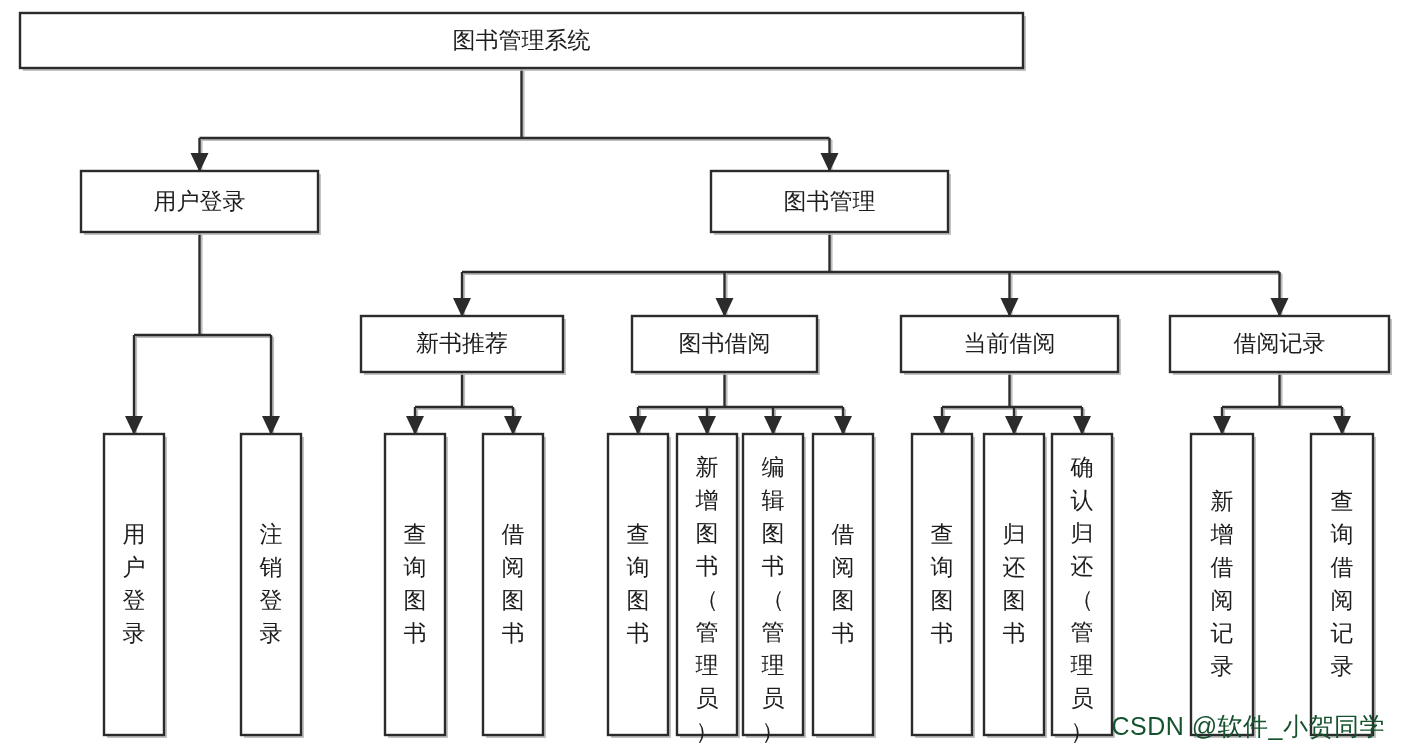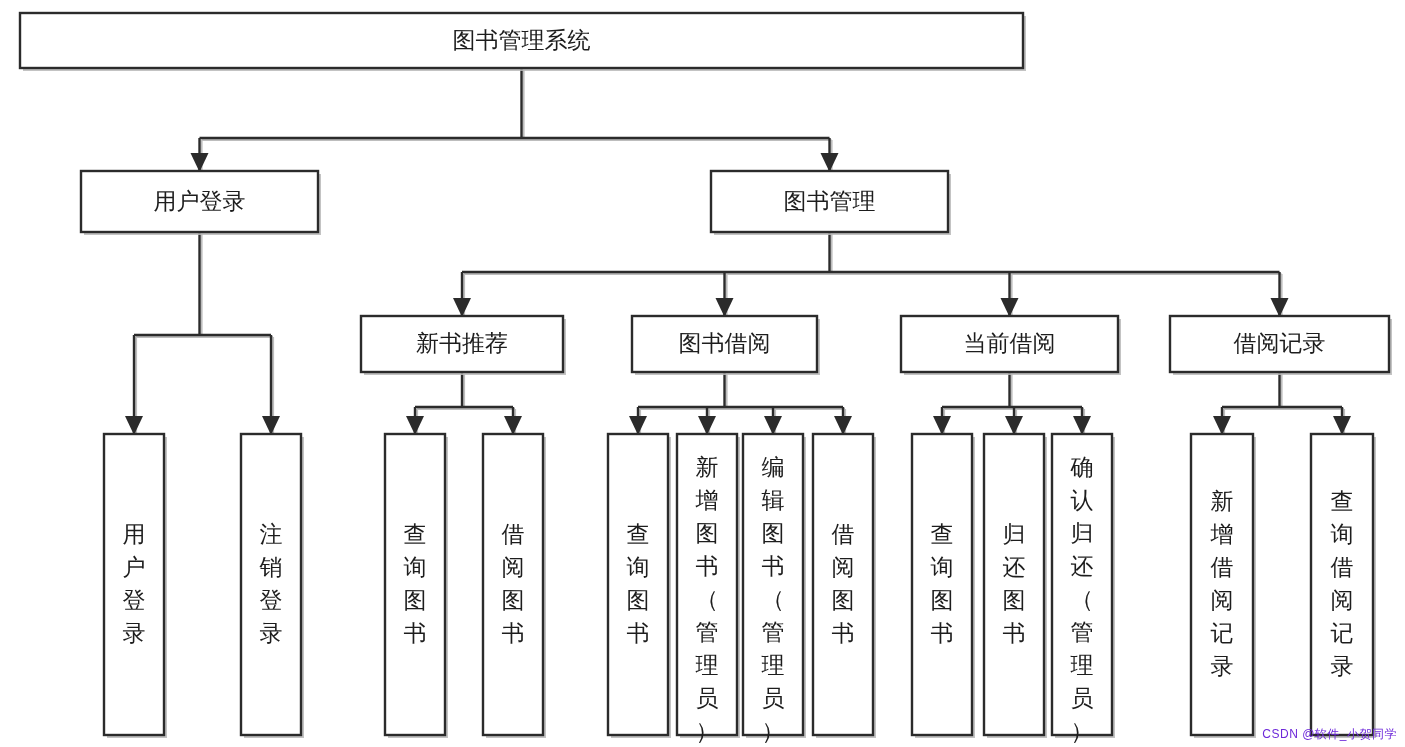--- a/index.html
+++ b/index.html
@@ -61,25 +61,25 @@
   }
   .node-label-v {
     font-family: "Liberation Sans", "DejaVu Sans", sans-serif;
     fill: #1d1d1d;
     font-size: 23px;
     text-anchor: middle;
     white-space: pre;
   }
   .watermark {
     position: absolute;
-    right: 8px;
+    right: 20px;
     bottom: 4px;
     font-family: "Liberation Sans", "DejaVu Sans", sans-serif;
-    font-size: 12px;
-    color: #6d28d9;
+    font-size: 25px;
+    color: #14532d;
     letter-spacing: 0.5px;
     user-select: none;
     pointer-events: none;
   }
 </style>
 </head>
 <body>
 
 <div id="diagram-root">
 

